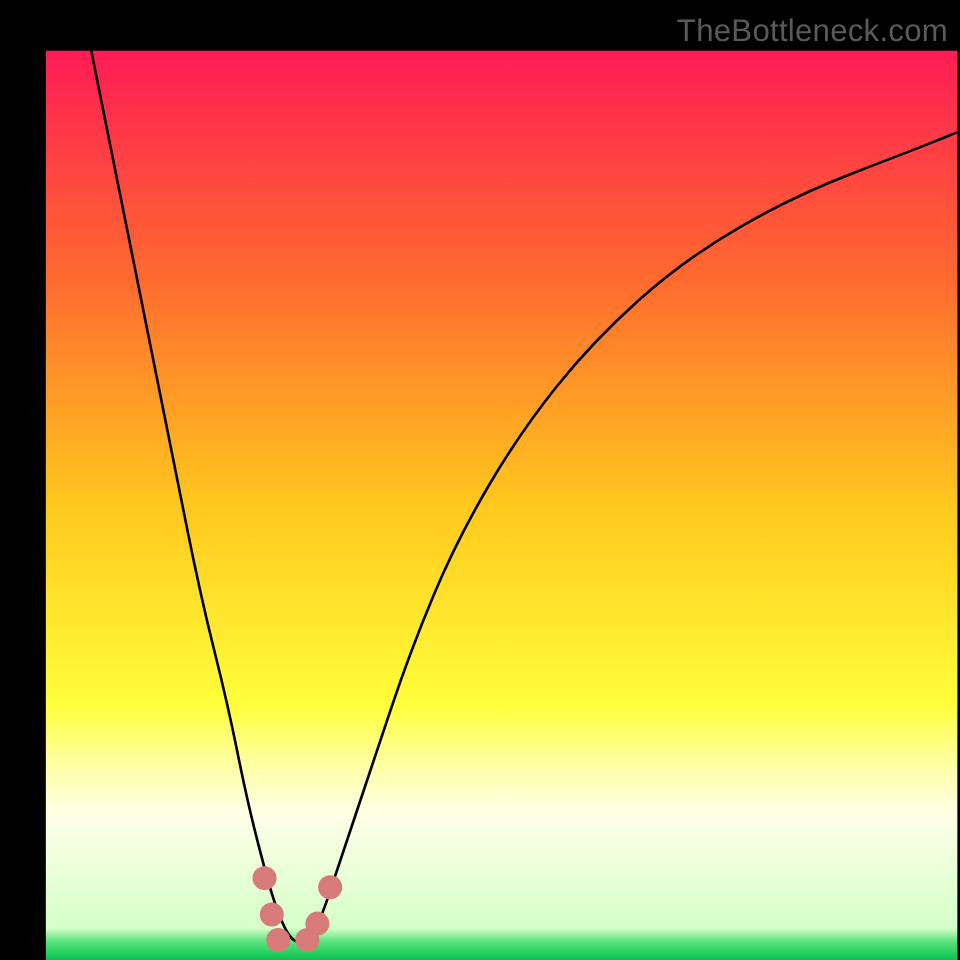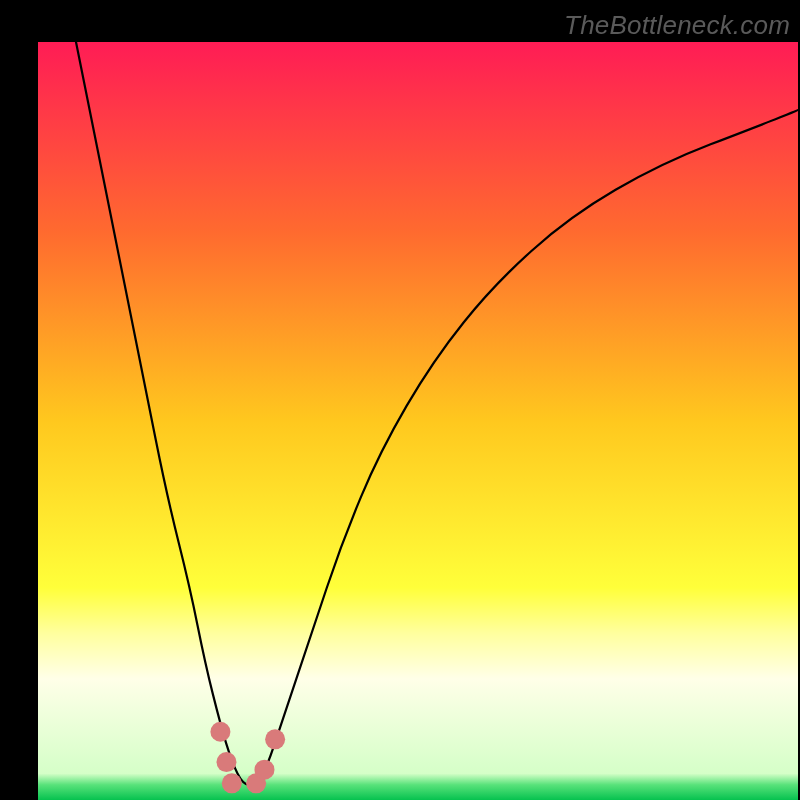--- a/index.html
+++ b/index.html
@@ -30,21 +30,20 @@
     display: block;
   }
   .watermark {
     position: absolute;
     top: 10px;
     right: 10px;
     color: #5a5a5a;
     font-size: 26px;
     font-weight: 400;
     letter-spacing: 0.2px;
-    font-style: italic;
   }
 </style>
 </head>
 <body>
 
 <div class="frame">
   <div class="watermark">TheBottleneck.com</div>
   <div class="plot">
     <svg id="plot-svg" width="760" height="758" viewBox="0 0 760 758">
       <defs>

